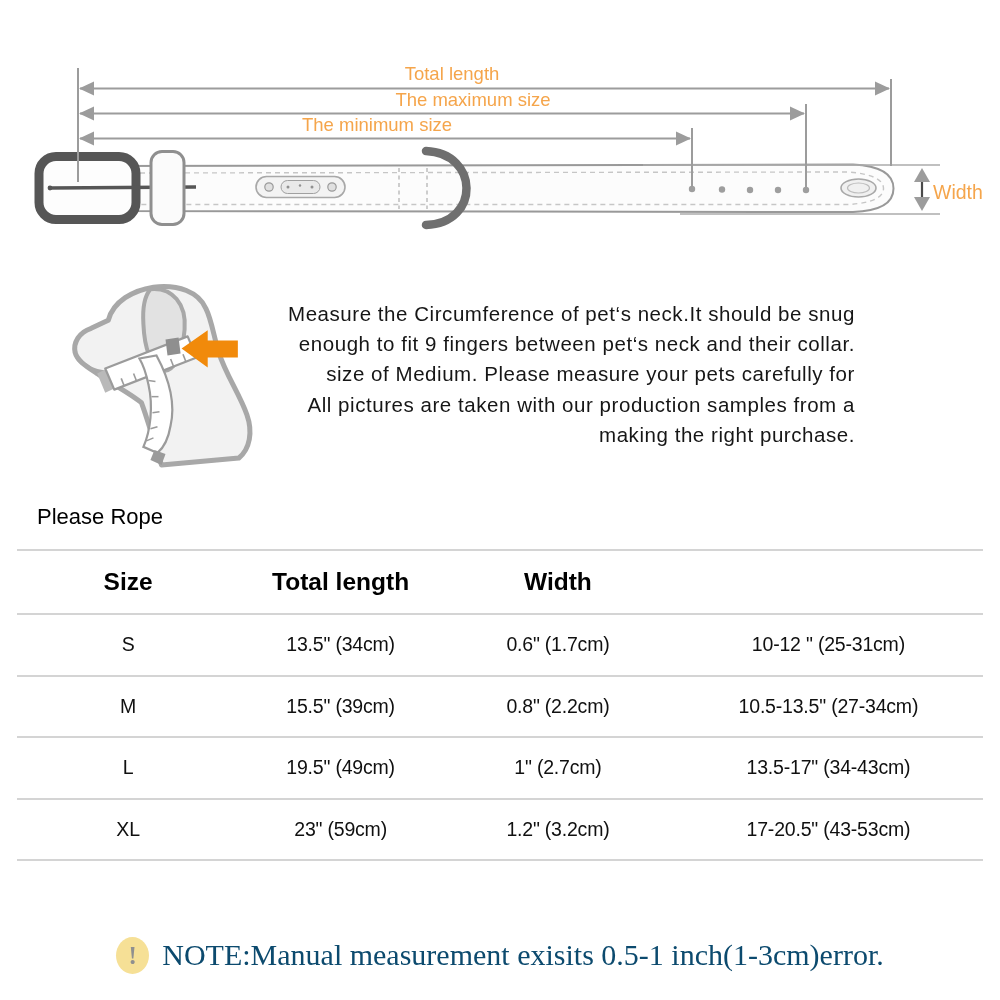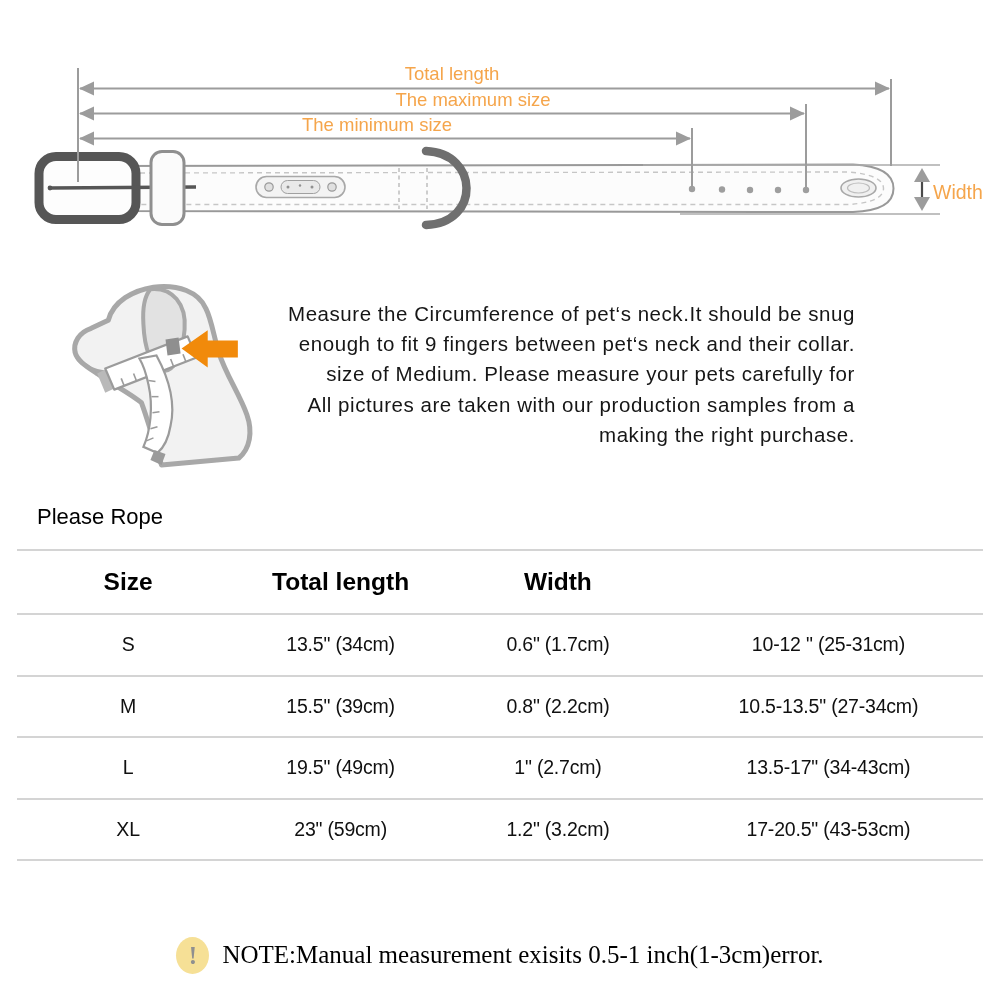--- a/index.html
+++ b/index.html
@@ -22,21 +22,21 @@
   #size-table{left:17px;top:541px;width:966px;border-bottom:2px solid #D4D4D4;margin-top:8px;}
   .tr{display:grid;grid-template-columns:23% 21% 24% 32%;align-items:center;border-top:2px solid #D4D4D4;}
   .tr.header-row{height:62px;font-weight:bold;font-size:24.5px;color:#000;}
   .tr.body-row{height:59.5px;font-size:19.5px;letter-spacing:-0.2px;color:#101010;}
   .tr .cell{text-align:center;}
 
   
   #note{left:0;top:930px;width:1000px;height:50px;display:flex;align-items:center;justify-content:center;gap:13px;}
   .note-icon{width:33px;height:37px;border-radius:50%;background:#F6E096;display:flex;align-items:center;justify-content:center;
     color:#8F8F8F;font-family:"Liberation Serif", serif;font-size:25px;font-weight:bold;line-height:1;}
-  .note-text{font-family:"Liberation Serif", serif;font-size:25px;color:#000000;}
+  .note-text{font-family:"Liberation Serif", serif;font-size:30px;color:#0c4a6e;}
 
   svg text{font-family:"Liberation Sans", sans-serif;}
 </style>
 </head>
 <body>
 
 <svg id="collar-diagram" class="abs" viewBox="0 0 1000 250">
 
   <g>
 

